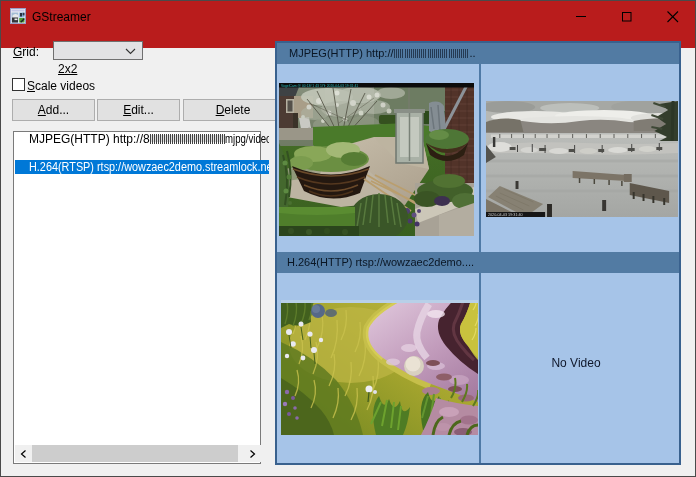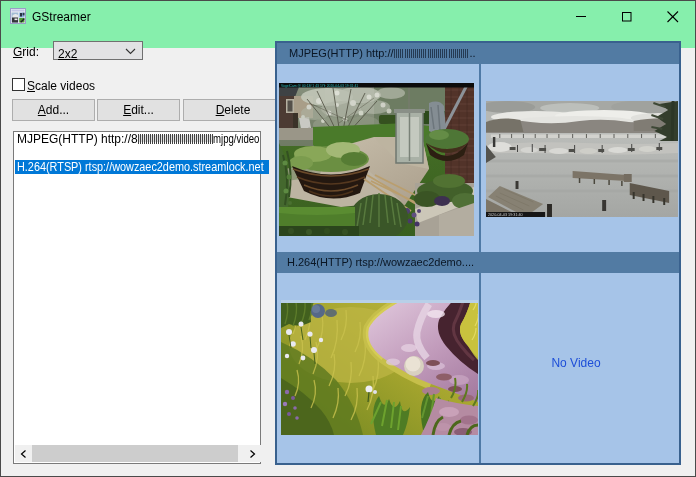--- a/index.html
+++ b/index.html
@@ -1,42 +1,42 @@
 <!DOCTYPE html>
 <html><head>
 <meta charset="utf-8">
 <style>
   * { margin:0; padding:0; box-sizing:border-box; }
   html,body { width:696px; height:477px; overflow:hidden; }
   body { font-family:"Liberation Sans", sans-serif; font-size:12px; color:#000; position:relative; background:#f0f0f0; }
   .winborder { position:absolute; left:0; top:0; width:696px; height:477px; border:1px solid #4a4a4a; z-index:50; pointer-events:none; }
-  .titlebar { position:absolute; left:1px; top:1px; width:694px; height:47px; background:#86efac; }
+  .titlebar { position:absolute; left:1px; top:1px; width:694px; height:47px; background:#b91c1c; }
   .title { position:absolute; left:31px; top:9px; font-size:12px; color:#000; }
   .abs { position:absolute; }
   .ctl { position:absolute; }
   .combo { position:absolute; left:53px; top:41px; width:90px; height:19px; background:#e2e2e4; border:1px solid #707070; }
-  .combo .val { position:absolute; left:4px; top:5px;text-decoration:underline; }
+  .combo .val { position:absolute; left:4px; top:20px;text-decoration:underline; }
   .cb { position:absolute; left:12px; top:78px; width:13px; height:13px; background:#fff; border:1px solid #333; }
   .btn { position:absolute; top:99px; height:22px; background:#e1e1e1; border:1px solid #adadad; text-align:center; line-height:20px; font-size:12px; }
   .lb { position:absolute; left:13px; top:131px; width:248px; height:333px; background:#fff; border:1px solid #7a7a7a; }
-  .row { position:absolute; left:1px; width:254px; height:14px; white-space:nowrap; overflow:hidden; line-height:14px; padding-left:2px; }
+  .row { position:absolute; left:1px; width:254px; height:14px; white-space:nowrap; overflow:hidden; line-height:14px; padding-left:14px; }
   .row3 { background:#0078d7; color:#fff; }
   .tr { display:inline-block; transform:scaleX(0.8); transform-origin:0 0; }
   .row3 span.sq { display:inline-block; transform:scaleX(0.905); transform-origin:0 0; }
   .stripes { display:inline-block; height:10px; vertical-align:-1px; opacity:0.9;
      background:repeating-linear-gradient(90deg,#2e2e2e 0px,#2e2e2e 1px,rgba(255,255,255,0) 1px,rgba(255,255,255,0) 2px),
                 linear-gradient(180deg,rgba(255,255,255,0.55) 0 1.5px,rgba(120,120,120,0.25) 1.5px 8px,rgba(255,255,255,0.55) 8px 10px); }
   .hstripes { display:inline-block; height:9px; vertical-align:-1px; opacity:0.85;
      background:repeating-linear-gradient(90deg,#1c2e44 0px,#1c2e44 1px,rgba(255,255,255,0) 1px,rgba(255,255,255,0) 2.1px); }
   .hsb { position:absolute; left:1px; bottom:1px; width:246px; height:17px; background:#f0f0f0; }
   .hsb .thumb { position:absolute; left:17px; top:0; width:206px; height:17px; background:#cdcdcd; }
   .panel { position:absolute; left:275px; top:41px; width:406px; height:424px; background:#a6c4e8; border:2px solid #39618e; }
   .hdr { position:absolute; left:0; width:402px; height:21px; background:#527ba3; color:#0a1624; line-height:21px; white-space:nowrap; overflow:hidden; font-size:11px; }
   .vdiv { position:absolute; width:2px; background:#4f7aa6; }
-  .novid { position:absolute; left:200px; top:230px; width:198px; height:180px; display:flex; align-items:center; justify-content:center; color:#1d4ed8;text-align:center; }
+  .novid { position:absolute; left:200px; top:230px; width:198px; height:180px; display:flex; align-items:center; justify-content:center; color:#0f172a;text-align:center; }
   .vid { position:absolute; }
 </style>
 </head>
 <body>
   <div class="titlebar">
     <svg class="abs" style="left:9px;top:7px" width="16" height="16">
       <rect x="0" y="0" width="16" height="16" fill="#9a9ec6"></rect>
       <rect x="1" y="1" width="14" height="14" fill="#eceef4"></rect>
       <rect x="1.5" y="1.5" width="13" height="2" fill="#c2c6e6"></rect>
       <rect x="1.5" y="4.5" width="6.8" height="10" fill="#a2bcd4"></rect>

